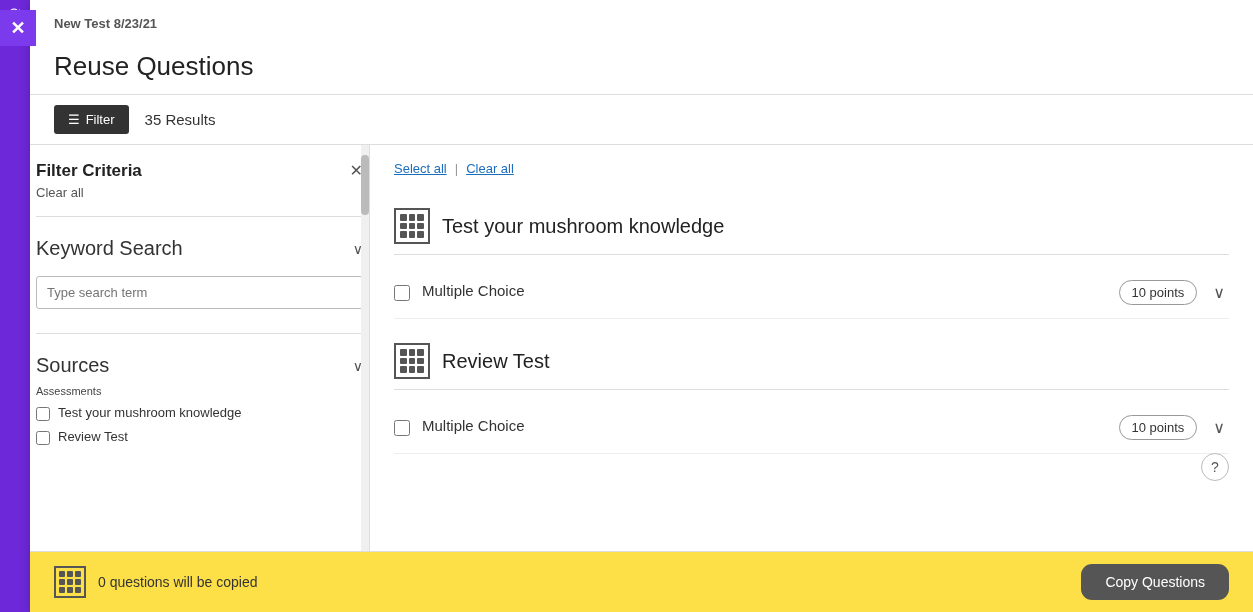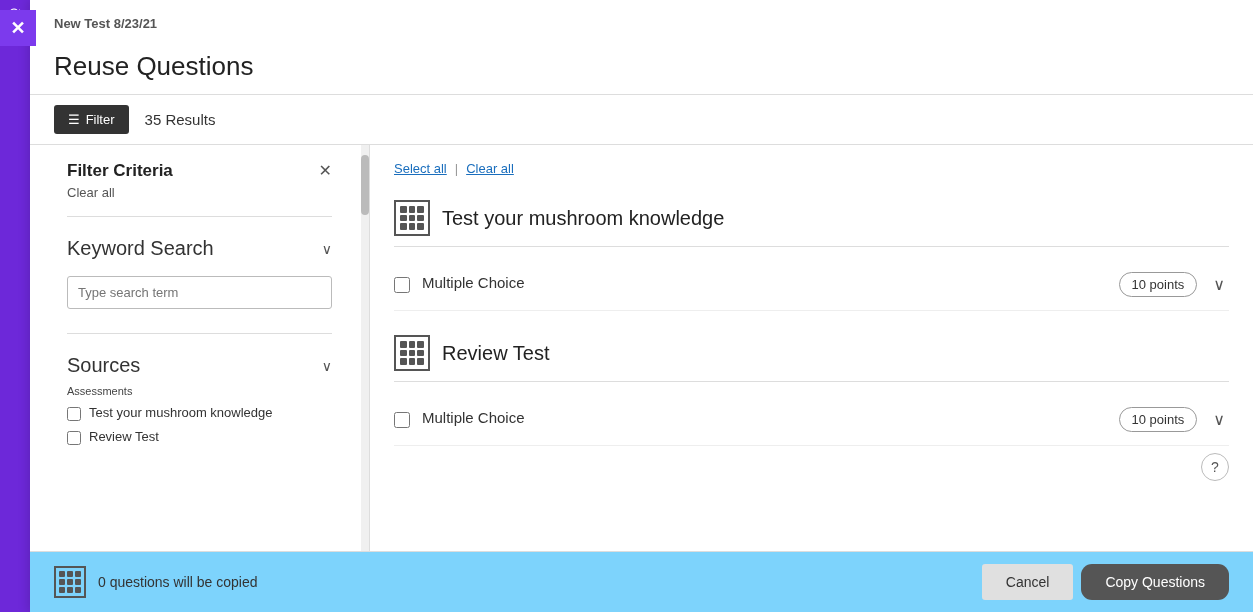--- a/index.html
+++ b/index.html
@@ -65,21 +65,21 @@
     }
 
     
     .sidebar {
       width: 340px; min-width: 340px;
       border-right: 1px solid #ddd;
       display: flex; flex-direction: column;
       overflow: hidden; position: relative;
     }
     .sidebar-scroll {
-      flex: 1; overflow-y: auto; padding: 16px 37px;
+      flex: 1; overflow-y: auto; padding: 16px 6px;
     }
 
     
     .scroll-track {
       position: absolute; right: 0; top: 0; bottom: 0; width: 8px;
       background: #f0f0f0;
     }
     .scroll-thumb {
       position: absolute; right: 0; top: 10px; width: 8px; height: 60px;
       background: #bbb; border-radius: 4px;
@@ -137,21 +137,21 @@
     }
 
     
     .main-content {
       flex: 1; overflow-y: auto; padding: 16px 24px;
     }
 
     
     .select-bar {
       display: flex; align-items: center; gap: 8px;
-      margin-bottom: 24px;
+      margin-bottom: 32px;
     }
     .link-btn {
       background: none; border: none; cursor: pointer;
       color: #1a6ebd; font-size: 13px; text-decoration: underline; padding: 0;
     }
     .pipe { color: #999; font-size: 13px; }
 
     
     .question-group { margin-bottom: 24px; }
 
@@ -205,21 +205,21 @@
       position: absolute; right: 24px; bottom: 70px;
       width: 28px; height: 28px; border: 1px solid #bbb;
       border-radius: 50%; display: flex; align-items: center; justify-content: center;
       font-size: 14px; color: #555; cursor: pointer; background: #fff;
     }
 
     
     .modal-footer {
       padding: 12px 24px;
       border-top: 1px solid #ddd;
-      background: #7dd3fc;
+      background: #fde047;
       display: flex; align-items: center; justify-content: space-between;
     }
     .footer-left {
       display: flex; align-items: center; gap: 12px;
     }
     .footer-icon {
       width: 32px; height: 32px;
       border: 2px solid #555;
       display: grid; grid-template-columns: repeat(3,1fr); grid-template-rows: repeat(3,1fr);
       gap: 2px; padding: 3px; flex-shrink: 0;
@@ -396,18 +396,17 @@
         <div class="grid-cell"></div>
           <div class="grid-cell"></div>
           <div class="grid-cell"></div>
         <div class="grid-cell"></div>
           <div class="grid-cell"></div>
           <div class="grid-cell"></div>
       </div>
       <span class="footer-text">0 questions will be copied</span>
     </div>
     <div class="footer-buttons">
-      <button class="cancel-btn">Cancel</button>
       <button class="copy-btn">Copy Questions</button>
     </div>
   </div>
 
 </div>
 
 </body></html>

